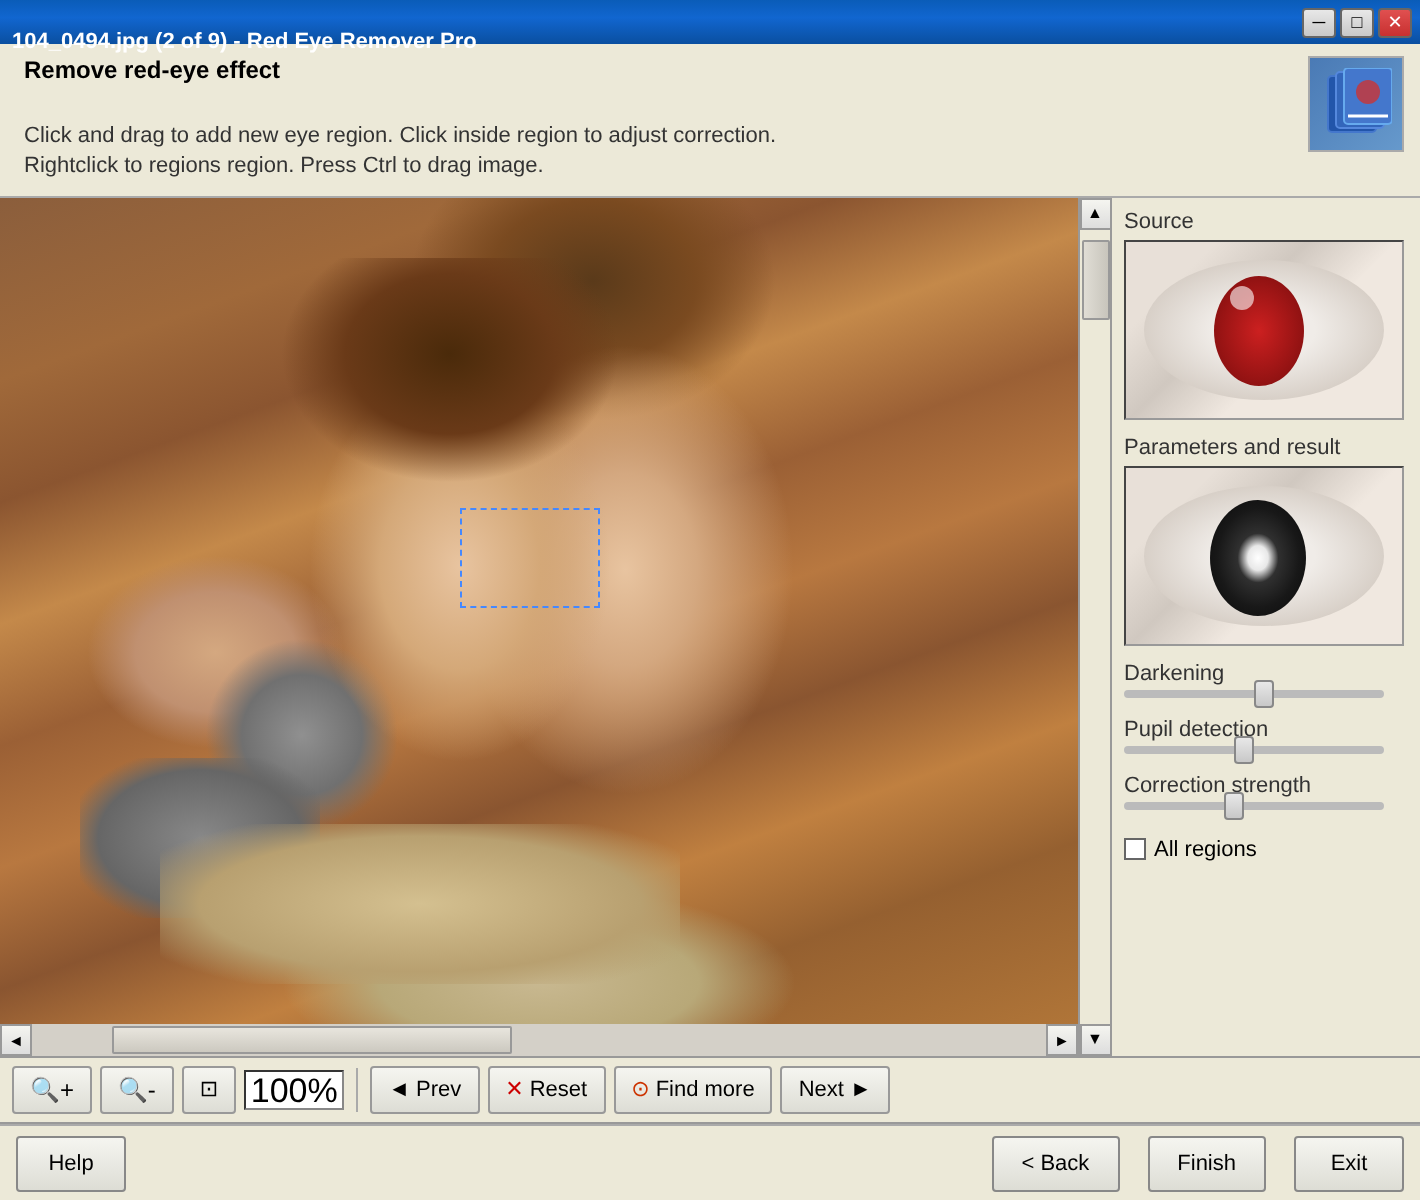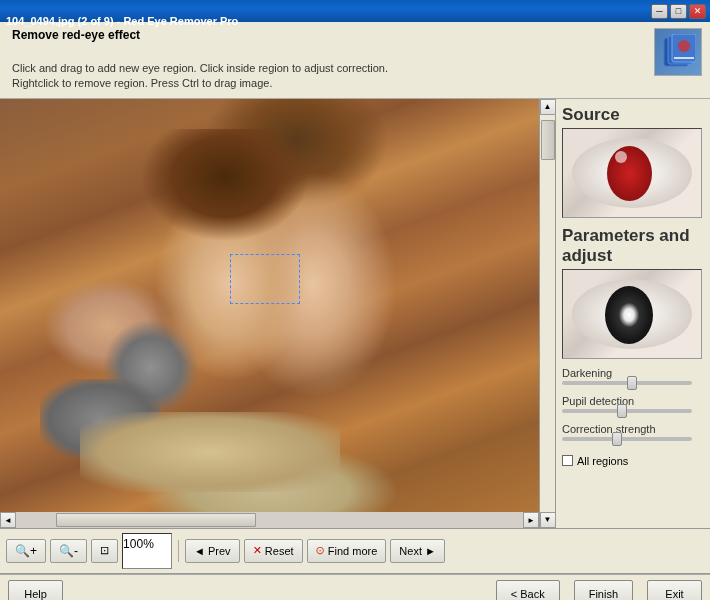--- a/index.html
+++ b/index.html
@@ -154,24 +154,23 @@
     #right-panel {
       width: 155px;
       background: #ece9d8;
       border-left: 1px solid #999;
       padding: 6px;
       display: flex;
       flex-direction: column;
       overflow-y: auto;
     }
     .panel-label {
-      font-size: 17px;
+      font-size: 11px;
       color: #333;
       margin-bottom: 3px;
-      font-weight: bold;
     }
     .thumbnail-box {
       width: 140px;
       height: 90px;
       border: 1px inset #999;
       background: #fff;
       margin-bottom: 8px;
       overflow: hidden;
       position: relative;
     }
@@ -300,25 +299,26 @@
       border: 1px solid #999;
       border-radius: 2px;
       cursor: pointer;
       display: flex;
       align-items: center;
       gap: 3px;
       font-size: 11px;
     }
     .zoom-display {
       width: 50px;
-      height: 36px;
+      height: 20px;
       border: 1px inset #888;
       background: white;
+      text-align: center;
       line-height: 20px;
-      font-size: 12px;
+      font-size: 17px;
     }
     .separator { width: 1px; height: 22px; background: #aaa; margin: 0 2px; }
 
     
     #hscroll {
       background: #ece9d8;
       height: 16px;
       display: flex;
       align-items: center;
       border-top: 1px solid #aaa;
@@ -421,21 +421,21 @@
     <div class="win-btn">─</div>
     <div class="win-btn">□</div>
     <div class="win-btn close-btn">✕</div>
   </div>
 </div>
 
 <div id="header">
   <div id="header-text">
     <h2>Remove red-eye effect</h2>
     <p>Click and drag to add new eye region. Click inside region to adjust correction.</p>
-    <p>Rightclick to remove region. Press Ctrl to drag image.</p>
+    <p>Rightclick to regions region. Press Ctrl to drag image.</p>
   </div>
   <div id="header-icon">
     <svg width="36" height="36" viewBox="0 0 36 36">
       <rect x="4" y="4" width="24" height="28" rx="2" fill="#2255aa" stroke="#4477cc" stroke-width="1"></rect>
       <rect x="8" y="2" width="24" height="28" rx="2" fill="#3366bb" stroke="#5588dd" stroke-width="1"></rect>
       <rect x="12" y="0" width="24" height="28" rx="2" fill="#4477cc" stroke="#66aaee" stroke-width="1"></rect>
       <circle cx="24" cy="12" r="6" fill="#cc3333" opacity="0.8"></circle>
       <line x1="14" y1="24" x2="34" y2="24" stroke="white" stroke-width="1.5"></line>
     </svg>
   </div>
@@ -492,21 +492,21 @@
   <div id="right-panel">
     <div class="panel-label">Source</div>
     <div class="thumbnail-box">
       <div class="source-eye">
         <div class="eye-white-src">
           <div class="pupil-red"></div>
         </div>
       </div>
     </div>
 
-    <div class="panel-label">Parameters and adjust</div>
+    <div class="panel-label">Parameters and result</div>
     <div class="thumbnail-box">
       <div class="result-eye">
         <div class="eye-white-res">
           <div class="pupil-dark"></div>
         </div>
       </div>
     </div>
 
     <div class="slider-group">
       <div class="slider-label">Darkening</div>

